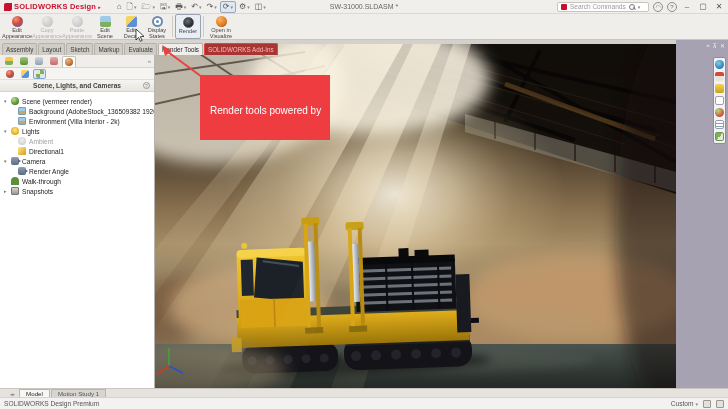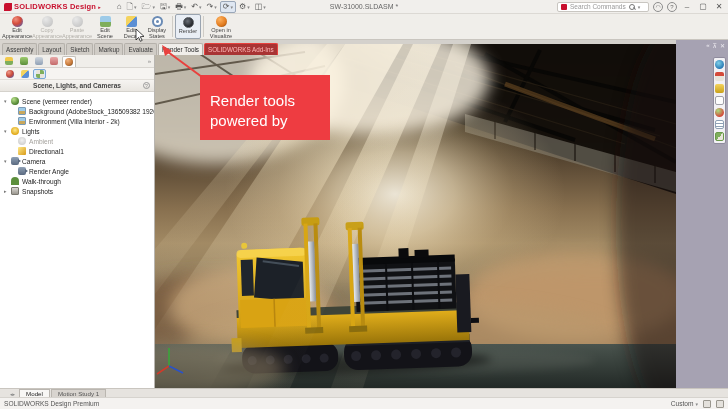--- a/index.html
+++ b/index.html
@@ -123,21 +123,21 @@
   
   .top-strip { position:absolute; left:236px; top:40px; width:440px; height:4px;
                background:#d4d1cc; z-index:5; }
   .viewport { position:absolute; left:155px; top:44px; width:521px; height:344px;
               background:#211a13; z-index:1; overflow:hidden; }
   .viewport svg { display:block; width:100%; height:100%; }
 
   
   .callout { position:absolute; left:200px; top:75px; width:130px; height:65px; z-index:40;
              display:flex; flex-direction:column; justify-content:center; padding:6px 8px 0 10px; }
-  .callout-line { color:#fff; font-size:15px; line-height:1.3; }
+  .callout-line { color:#fff; font-size:10px; line-height:1.3; }
   .leader-svg { position:absolute; left:0; top:0; width:728px; height:409px; z-index:45;
                 pointer-events:none; }
 
   
   .task-pane { position:absolute; right:0; top:40px; width:52px; height:357px; z-index:6; }
   .tp-topbar { display:flex; justify-content:flex-end; gap:3px; padding:2px 3px 0 0;
                color:#efedf2; font-size:6px; height:10px; }
   .tp-strip { position:absolute; right:2px; top:17px; width:13px; background:#f2f1f4;
               border:1px solid #8f8b9d; border-radius:2px; padding:2px 0; display:flex;
               flex-direction:column; align-items:center; gap:3px; }

